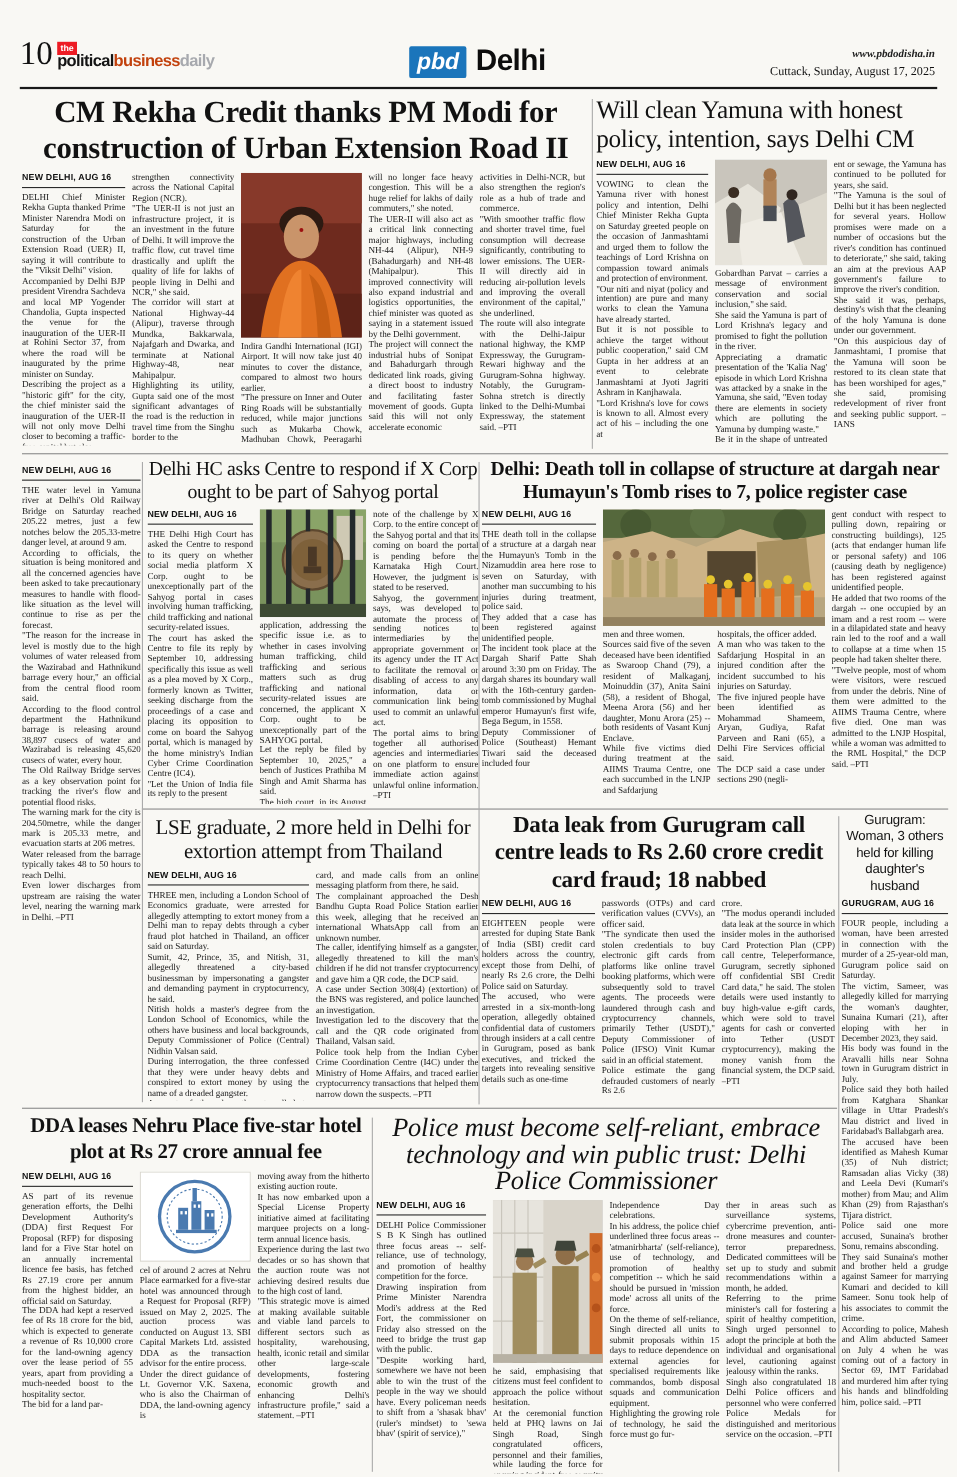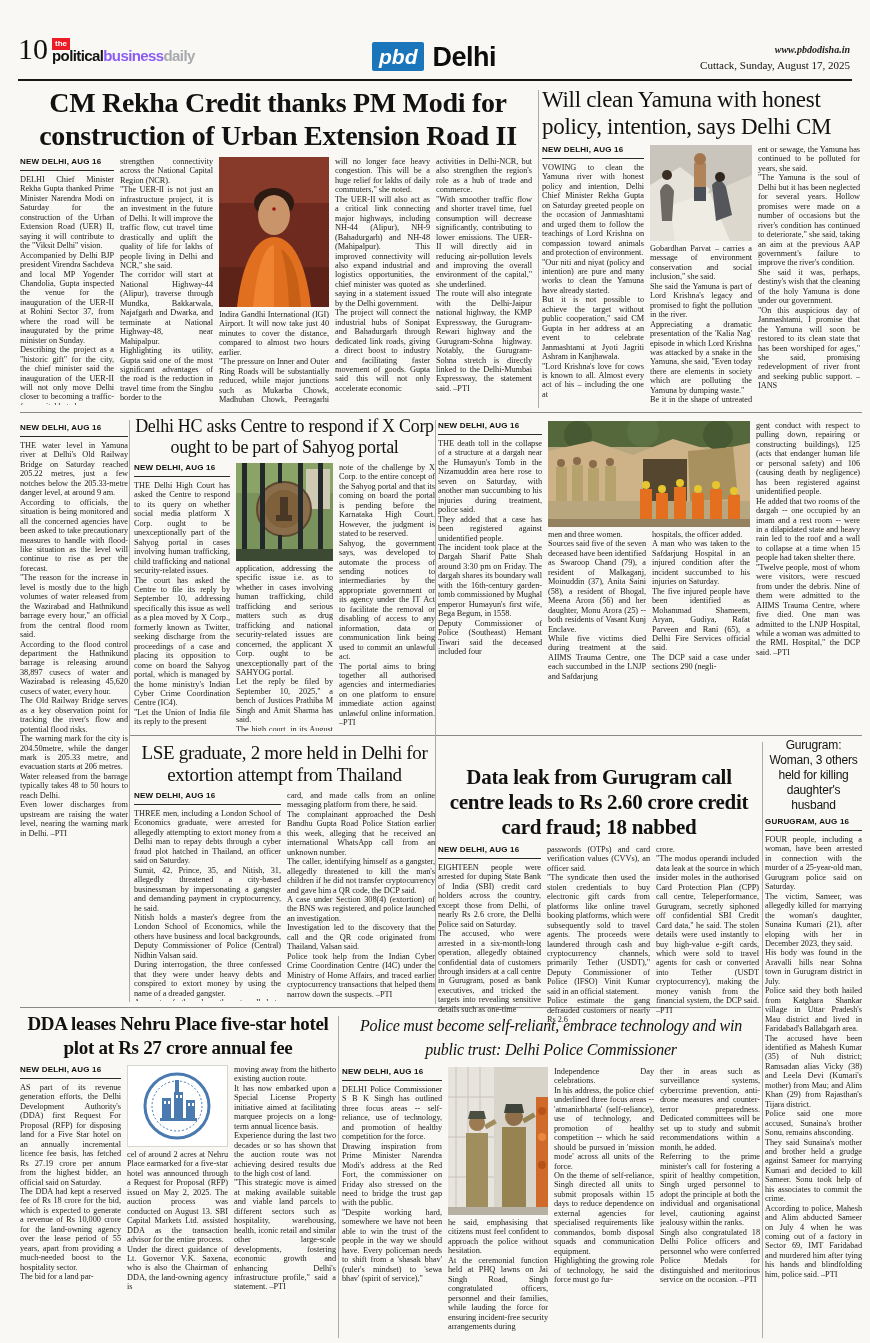--- a/index.html
+++ b/index.html
@@ -4,22 +4,22 @@
 <style>
   html,body{margin:0;padding:0;background:#777;}
   .page{position:relative;width:870px;height:1343px;background:#f9f8f4;overflow:hidden;
         font-family:"Liberation Serif",serif;color:#1b1b1b;}
   
   .pagenum{position:absolute;left:18px;top:34px;font:normal 30px/30px "Liberation Serif",serif;color:#111;}
   .mast{position:absolute;left:52px;top:38px;}
   .mast-the{position:absolute;left:0;top:0;background:#ed1c24;color:#fff;
             font:bold 8px/10px "Liberation Sans",sans-serif;padding:1px 3px;}
   .mast-words{padding-top:10px;font:bold 15px/16px "Liberation Sans",sans-serif;letter-spacing:-0.6px;}
-  .mast-words .w1{color:#141414;} .mast-words .w2{color:#8b5cf6;} .mast-words .w3{color:#a7a9ae;text-align:center;}
-  .centerlogo{position:absolute;left:372px;top:42px;display:flex;align-items:flex-end;}
+  .mast-words .w1{color:#141414;} .mast-words .w2{color:#c2410c;} .mast-words .w3{color:#a7a9ae;text-align:center;}
+  .centerlogo{position:absolute;left:372px;top:42px;display:flex;align-items:flex-start;}
   .pbd-box{background:#1b75bb;color:#fff;font:bold italic 21px/23px "Liberation Sans",sans-serif;
            padding:3px 7px;border-radius:2px;}
   .pbd-delhi{font:bold 27px/27px "Liberation Sans",sans-serif;color:#0d0d0d;margin-left:8px;letter-spacing:-0.5px;}
   .mast-right{position:absolute;left:620px;top:44px;width:230px;text-align:right;}
   .site{font:italic bold 10px/12px "Liberation Serif",serif;color:#222;}
   .pubdate{font:11px/13px "Liberation Serif",serif;margin-top:3px;color:#111;}
   .mhrule{position:absolute;left:18px;top:79px;width:834px;height:2px;background:#191919;}
   
   .hrule{position:absolute;height:1px;background:#8a8a8a;}
   .vrule{position:absolute;width:1px;background:#aaa;}
@@ -202,20 +202,21 @@
       </div>
       <div class="c" style="width:96px;">
           <div class="txt">note of the challenge by X Corp. to the entire concept of the Sahyog portal and that its coming on board the portal is pending before the Karnataka High Court. However, the judgment is stated to be reserved.
 Sahyog, the government says, was developed to automate the process of sending notices to intermediaries by the appropriate government or its agency under the IT Act to facilitate the removal or disabling of access to any information, data or communication link being used to commit an unlawful act.
 The portal aims to bring together all authorised agencies and intermediaries on one platform to ensure immediate action against unlawful online information. –PTI</div>
         </div>
     </div>
   </section>
 
   <section class="art" style="left:438px;top:416px;width:424px;height:316px;">
+    <h1 class="hl" style="font-size:18px;line-height:21px;letter-spacing:-0.3px;">Delhi: Death toll in collapse of structure at dargah near Humayun's Tomb rises to 7, police register case</h1>
     <div class="cols" style="height:266px;">
       <div class="c" style="width:104px;">
         <span class="dl">NEW DELHI, AUG 16</span>
         <div class="txt">THE death toll in the collapse of a structure at a dargah near the Humayun's Tomb in the Nizamuddin area here rose to seven on Saturday, with another man succumbing to his injuries during treatment, police said.
 They added that a case has been registered against unidentified people.
 The incident took place at the Dargah Sharif Patte Shah around 3:30 pm on Friday. The dargah shares its boundary wall with the 16th-century garden-tomb commissioned by Mughal emperor Humayun's first wife, Bega Begum, in 1558.
 Deputy Commissioner of Police (Southeast) Hemant Tiwari said the deceased included four</div>
       </div>
       <div class="c" style="width:202px;">
         <div class="photo" style="height:106px;">
@@ -292,21 +293,21 @@
           <div class="txt">card, and made calls from an online messaging platform from there, he said.
 The complainant approached the Desh Bandhu Gupta Road Police Station earlier this week, alleging that he received an international WhatsApp call from an unknown number.
 The caller, identifying himself as a gangster, allegedly threatened to kill the man's children if he did not transfer cryptocurrency and gave him a QR code, the DCP said.
 A case under Section 308(4) (extortion) of the BNS was registered, and police launched an investigation.
 Investigation led to the discovery that the call and the QR code originated from Thailand, Valsan said.
 Police took help from the Indian Cyber Crime Coordination Centre (I4C) under the Ministry of Home Affairs, and traced earlier cryptocurrency transactions that helped them narrow down the suspects. –PTI</div>
         </div>
     </div>
   </section>
 
-  <section class="art" style="left:438px;top:765px;width:322px;height:270px;">
+  <section class="art" style="left:438px;top:737px;width:322px;height:270px;">
     <h1 class="hl" style="font-size:21px;line-height:25px;letter-spacing:-0.3px;">Data leak from Gurugram call centre leads to Rs 2.60 crore credit card fraud; 18 nabbed</h1>
     <div class="cols" style="height:182px;">
       <div class="c" style="width:103px;">
         <span class="dl">NEW DELHI, AUG 16</span>
         <div class="txt">EIGHTEEN people were arrested for duping State Bank of India (SBI) credit card holders across the country, except those from Delhi, of nearly Rs 2.6 crore, the Delhi Police said on Saturday.
 The accused, who were arrested in a six-month-long operation, allegedly obtained confidential data of customers through insiders at a call centre in Gurugram, posed as bank executives, and tricked the targets into revealing sensitive details such as one-time</div>
       </div>
       <div class="c" style="width:103px;">
           <div class="txt">passwords (OTPs) and card verification values (CVVs), an officer said.
 "The syndicate then used the stolen credentials to buy electronic gift cards from platforms like online travel booking platforms, which were subsequently sold to travel agents. The proceeds were laundered through cash and cryptocurrency channels, primarily Tether (USDT)," Deputy Commissioner of Police (IFSO) Vinit Kumar said in an official statement.
@@ -372,21 +373,21 @@
       <div class="c" style="width:102px;">
           <div class="txt">moving away from the hitherto existing auction route.
 It has now embarked upon a Special License Property initiative aimed at facilitating marquee projects on a long-term annual licence basis.
 Experience during the last two decades or so has shown that the auction route was not achieving desired results due to the high cost of land.
 "This strategic move is aimed at making available suitable and viable land parcels to different sectors such as hospitality, warehousing, health, iconic retail and similar other large-scale developments, fostering economic growth and enhancing Delhi's infrastructure profile," said a statement. –PTI</div>
         </div>
     </div>
   </section>
 
   <section class="art" style="left:342px;top:1014px;width:418px;height:326px;">
-    <h1 class="hl ital" style="font-size:16px;line-height:24px;letter-spacing:-0.2px;">Police must become self-reliant, embrace technology and win public trust: Delhi Police Commissioner</h1>
+    <h1 class="hl ital" style="font-size:24px;line-height:24px;letter-spacing:-0.2px;">Police must become self-reliant, embrace technology and win public trust: Delhi Police Commissioner</h1>
     <div class="cols" style="height:266px;">
       <div class="c" style="width:100px;">
         <span class="dl">NEW DELHI, AUG 16</span>
         <div class="txt">DELHI Police Commissioner S B K Singh has outlined three focus areas -- self-reliance, use of technology, and promotion of healthy competition for the force.
 Drawing inspiration from Prime Minister Narendra Modi's address at the Red Fort, the commissioner on Friday also stressed on the need to bridge the trust gap with the public.
 "Despite working hard, somewhere we have not been able to win the trust of the people in the way we should have. Every policeman needs to shift from a 'shasak bhav' (ruler's mindset) to 'sewa bhav' (spirit of service),"</div>
       </div>
       <div class="c" style="width:100px;">
         <div class="photo" style="height:148px;">
           <svg viewBox="0 0 100 148" preserveAspectRatio="none">

